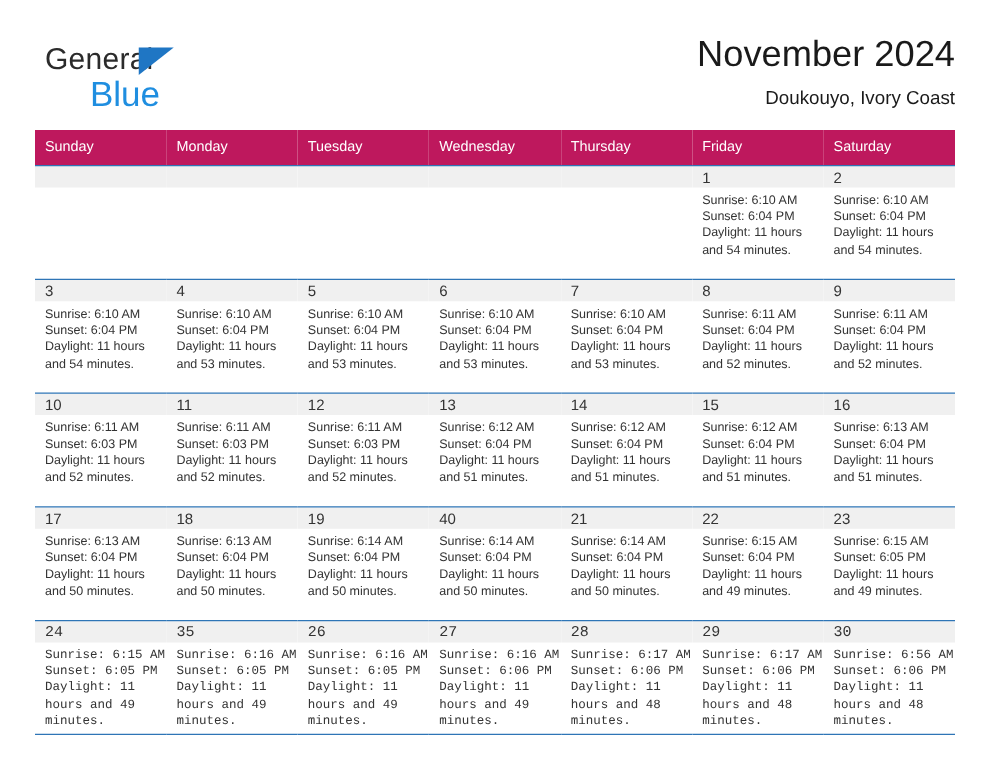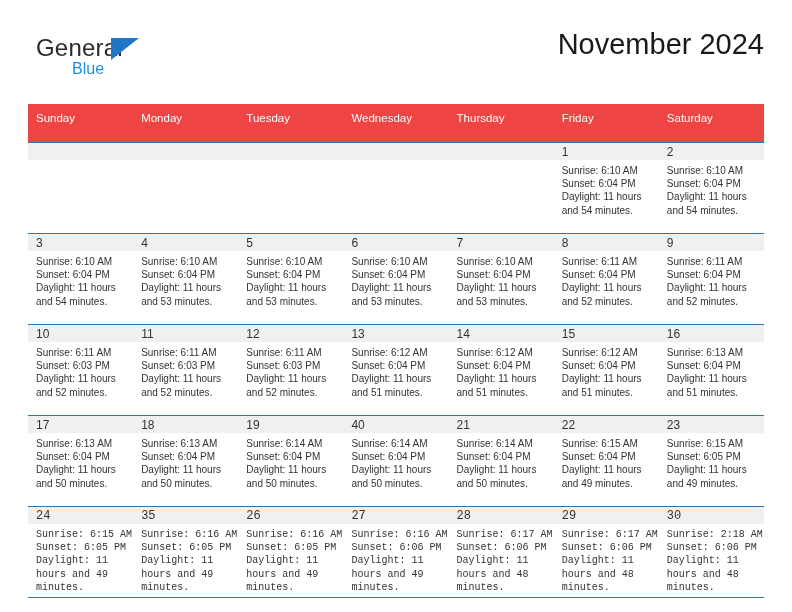--- a/index.html
+++ b/index.html
@@ -51,21 +51,21 @@
     top: 4px;
     width: 0;
     height: 0;
     border-left: 28px solid #1f76c4;
     border-bottom: 22px solid transparent;
   }
   .brand-blue {
     position: absolute;
     left: 36px;
     top: 26px;
-    font-size: 16px;
+    font-size: 28px;
     color: #1f8ee0;
     font-family: "Liberation Sans", sans-serif;
   }
 
   .titles {
     position: absolute;
     right: 0;
     top: 0;
     text-align: right;
   }
@@ -88,26 +88,26 @@
   
   .cal {
     position: absolute;
     left: 28px;
     top: 104px;
     width: 736px;
     border-collapse: collapse;
     table-layout: fixed;
   }
   .cal th {
-    background: #ef4444;
+    background: #be185d;
     color: #ffffff;
     font-size: 11.5px;
     font-weight: normal;
     text-align: left;
-    padding: 5px 0 15px 8px;
+    padding: 5px 0 5px 8px;
     height: 18px;
     border: none;
   }
   .cal td {
     width: 105.14px;
     height: 90px;
     vertical-align: top;
     padding: 0;
     border: none;
     border-top: 1px solid #2e75b6;
@@ -150,20 +150,21 @@
 <div class="page">
 
   <div class="top">
     <div class="brand">
       <span class="brand-general">General</span>
       <span class="brand-tri"></span>
       <span class="brand-blue">Blue</span>
     </div>
     <div class="titles">
       <div class="month-title">November 2024</div>
+      <div class="location">Doukouyo, Ivory Coast</div>
     </div>
   </div>
 
   <table class="cal">
     <thead>
       <tr>
         <th>Sunday</th>
         <th>Monday</th>
         <th>Tuesday</th>
         <th>Wednesday</th>
@@ -425,21 +426,21 @@
             <div class="daynum-band">29</div>
             <div class="cell-body">
               <div>Sunrise: 6:17 AM</div>
               <div>Sunset: 6:06 PM</div>
               <div class="wrap">Daylight: 11 hours and 48 minutes.</div>
             </div>
           </td>
           <td>
             <div class="daynum-band">30</div>
             <div class="cell-body">
-              <div>Sunrise: 2:18 AM</div>
+              <div>Sunrise: 6:56 AM</div>
               <div>Sunset: 6:06 PM</div>
               <div class="wrap">Daylight: 11 hours and 48 minutes.</div>
             </div>
           </td>
         </tr>
       </tbody>
   </table>
 
 </div>
 

